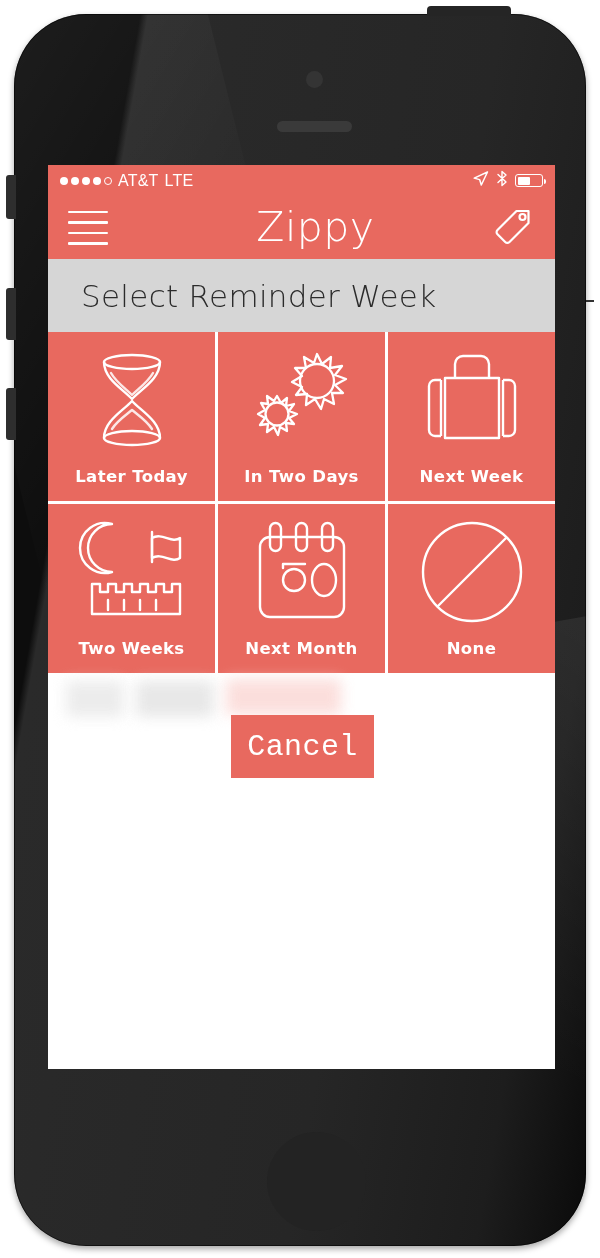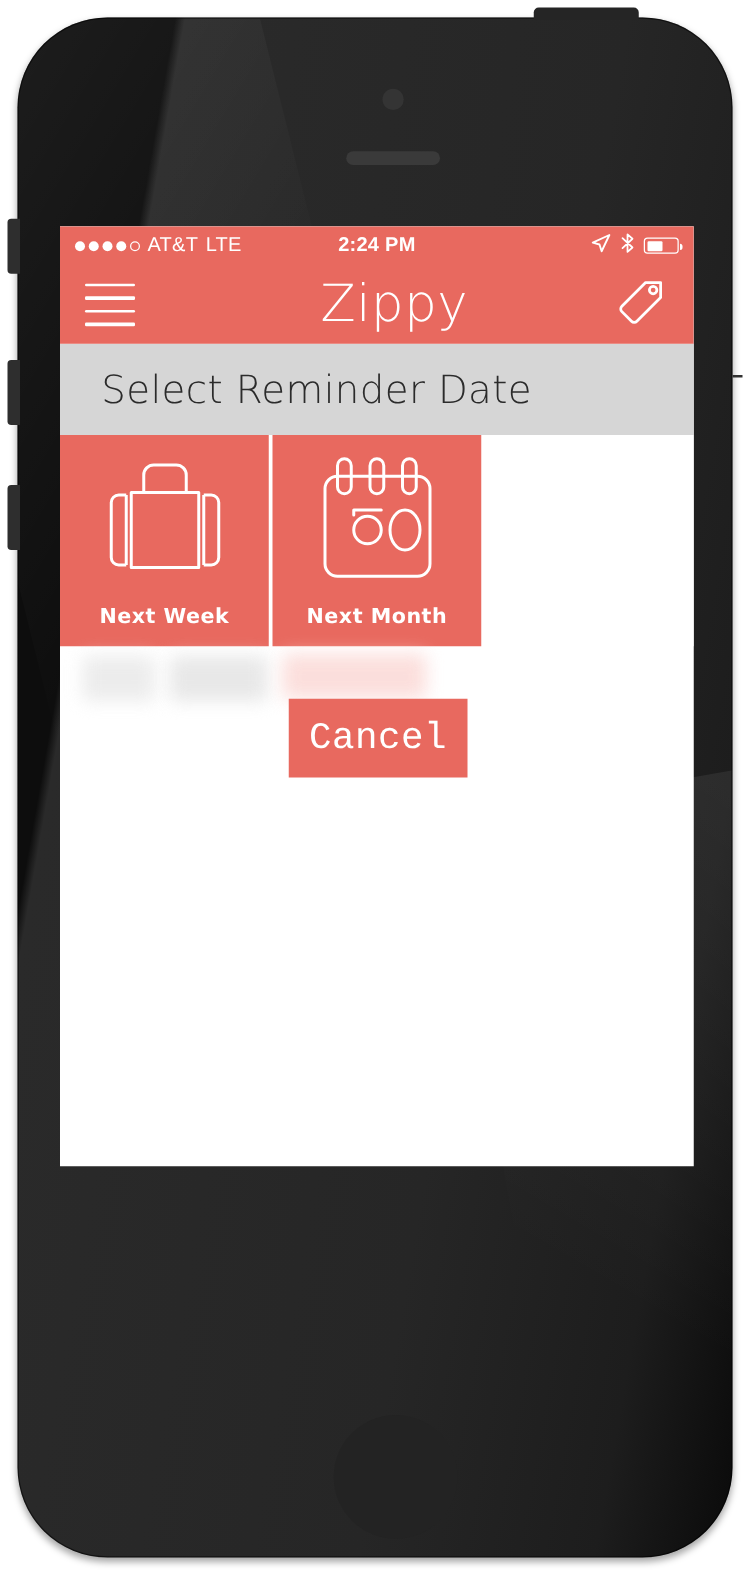--- a/index.html
+++ b/index.html
@@ -57,21 +57,21 @@
     border-radius:6px; background:#3a3a3a;
   }
 
   #home-button{
     position:absolute; left:253px; top:1118px; width:99px; height:99px;
     border-radius:50%; background:#232323;
   }
 
   
   #screen{
-    position:absolute; left:48px; top:181px; width:507px; height:752px;
+    position:absolute; left:48px; top:165px; width:507px; height:904px;
     background:#ffffff; overflow:hidden;
   }
 
   
   #status-bar{
     position:relative; height:31px; background:#E8695F;
     display:flex; align-items:center; padding:0 12px; color:#fff;
   }
   #status-left{ display:flex; align-items:center; gap:6px; }
   #signal-dots-icon{ display:flex; align-items:center; gap:3px; }
@@ -179,21 +179,20 @@
       <span id="signal-dots-icon">
           <i></i>
           <i></i>
           <i></i>
           <i></i>
           <i class="empty"></i>
         </span>
       <span id="carrier-label">AT&amp;T</span>
       <span id="network-label">LTE</span>
     </div>
-    <div id="status-time">2:24 PM</div>
     <div id="status-right">
       <span>
         <svg width="17" height="17" viewBox="0 0 17 17">
             <path d="M15.5 2 L2.2 8.1 L7.6 9.6 L9.3 15 Z" fill="none" stroke="#fff" stroke-width="1.5" stroke-linejoin="round"></path>
           </svg>
       </span>
       <span>
         <svg width="12" height="17" viewBox="0 0 12 17">
             <path d="M2 4.5 L10 12 L6 15.5 L6 1.5 L10 5 L2 12.5" fill="none" stroke="#fff" stroke-width="1.4" stroke-linejoin="round" stroke-linecap="round"></path>
           </svg>
@@ -214,63 +213,118 @@
     <div id="app-title">Zippy</div>
     <div id="tag-icon">
       <svg width="46" height="46" viewBox="0 0 46 46">
         <path d="M27.5 8 L39.5 8 L39.5 20 L20.5 39 A3 3 0 0 1 16.2 39 L8.5 31.3 A3 3 0 0 1 8.5 27 Z" fill="none" stroke="#fff" stroke-width="2.2" stroke-linejoin="round"></path>
         <circle cx="33.5" cy="14" r="3" fill="none" stroke="#fff" stroke-width="2.2"></circle>
       </svg>
     </div>
   </div>
 
   <div id="sheet-title-bar">
-    <div id="sheet-title">Select Reminder Date</div>
+    <div id="sheet-title">Select Reminder Week</div>
   </div>
 
   <div id="option-grid">
 
-
-
+    <div class="option-tile">
+      <div class="tile-icon">
+        <svg width="86" height="102" viewBox="0 0 86 102">
+          <g fill="none" stroke="#fff" stroke-width="2.4" stroke-linejoin="round" stroke-linecap="round">
+            <ellipse cx="43" cy="13" rx="28" ry="7"></ellipse>
+            <path d="M15 13 C15 30 34 40 43 50 C52 40 71 30 71 13"></path>
+            <path d="M15 89 C15 72 34 62 43 52 C52 62 71 72 71 89"></path>
+            <ellipse cx="43" cy="89" rx="28" ry="7"></ellipse>
+            <path d="M22 24 C27 33 37 40 43 46 C49 40 59 33 64 24" opacity=".85"></path>
+            <path d="M23 80 C28 72 37 66 43 61 C49 66 58 72 63 80" opacity=".85"></path>
+          </g>
+        </svg>
+      </div>
+      <div class="tile-label">Later Today</div>
+    </div>
+
+
+    <div class="option-tile">
+      <div class="tile-icon">
+        <svg width="110" height="104" viewBox="0 0 110 104">
+          <g fill="none" stroke="#fff" stroke-width="2.3" stroke-linejoin="round">
+
+            <circle cx="70" cy="33" r="17"></circle>
+            <path d="M70 6 L75 16 L84 9 L83 20 L95 18 L88 27 L99 31 L88 37 L96 45 L85 45 L87 56 L77 51 L74 61 L68 51 L59 57 L60 46 L49 47 L55 39 L45 34 L55 28 L48 20 L59 20 L57 9 L67 15 Z"></path>
+
+            <circle cx="30" cy="66" r="11.5"></circle>
+            <path d="M30 48 L34 55 L40 50 L39 58 L47 56 L42 63 L50 66 L42 70 L47 76 L39 75 L40 83 L33 79 L31 87 L27 79 L20 84 L21 76 L13 77 L18 70 L11 66 L18 62 L14 55 L21 56 L20 48 L27 53 Z"></path>
+          </g>
+        </svg>
+      </div>
+      <div class="tile-label">In Two Days</div>
+    </div>
 
 
     <div class="option-tile">
       <div class="tile-icon">
         <svg width="110" height="100" viewBox="0 0 110 100">
           <g fill="none" stroke="#fff" stroke-width="2.4" stroke-linejoin="round">
             <path d="M38 28 L38 14 A8 8 0 0 1 46 6 L64 6 A8 8 0 0 1 72 14 L72 28"></path>
             <rect x="28" y="28" width="54" height="60"></rect>
             <path d="M24 30 L18 30 A6 6 0 0 0 12 36 L12 80 A6 6 0 0 0 18 86 L24 86"></path>
             <path d="M86 30 L92 30 A6 6 0 0 1 98 36 L98 80 A6 6 0 0 1 92 86 L86 86"></path>
             <line x1="24" y1="30" x2="24" y2="86"></line>
             <line x1="86" y1="30" x2="86" y2="86"></line>
           </g>
         </svg>
       </div>
       <div class="tile-label">Next Week</div>
     </div>
 
+    <div class="option-tile">
+      <div class="tile-icon">
+        <svg width="112" height="108" viewBox="0 0 112 108">
+          <g fill="none" stroke="#fff" stroke-width="2.4" stroke-linejoin="round" stroke-linecap="round">
+            <path d="M36 6 A25 25 0 1 0 36 54 A20 20 0 0 1 36 6 Z"></path>
+            <path d="M76 14 L76 44"></path>
+            <path d="M76 20 C86 14 96 26 104 20 L104 40 C96 46 86 34 76 40 Z"></path>
+            <path d="M16 66 L16 96 L104 96 L104 66 L96 66 L96 74 L88 74 L88 66 L80 66 L80 74 L72 74 L72 66 L64 66 L64 74 L56 74 L56 66 L48 66 L48 74 L40 74 L40 66 L32 66 L32 74 L24 74 L24 66 Z"></path>
+            <path d="M32 82 L32 92 M48 82 L48 92 M64 82 L64 92 M80 82 L80 92"></path>
+          </g>
+        </svg>
+      </div>
+      <div class="tile-label">Two Weeks</div>
+    </div>
 
     <div class="option-tile">
       <div class="tile-icon">
         <svg width="104" height="106" viewBox="0 0 104 106">
           <g fill="none" stroke="#fff" stroke-width="2.4" stroke-linejoin="round">
             <rect x="10" y="18" width="84" height="80" rx="10"></rect>
             <rect x="20" y="4" width="11" height="28" rx="5.5"></rect>
             <rect x="46" y="4" width="11" height="28" rx="5.5"></rect>
             <rect x="72" y="4" width="11" height="28" rx="5.5"></rect>
             <path d="M44 50 A11 11 0 1 1 44 72 A11 11 0 1 1 44 50 M33 49 L33 45 L55 45" stroke-linecap="round"></path>
             <ellipse cx="74" cy="61" rx="12" ry="16"></ellipse>
           </g>
         </svg>
       </div>
       <div class="tile-label">Next Month</div>
     </div>
 
 
+    <div class="option-tile">
+      <div class="tile-icon">
+        <svg width="104" height="104" viewBox="0 0 104 104">
+          <g fill="none" stroke="#fff" stroke-width="2.4" stroke-linecap="round">
+            <circle cx="52" cy="52" r="49"></circle>
+            <line x1="18" y1="86" x2="86" y2="18"></line>
+          </g>
+        </svg>
+      </div>
+      <div class="tile-label">None</div>
+    </div>
   </div>
 
   <div id="sheet-footer">
     <div class="ghost-shape" id="ghost-button-1"></div>
     <div class="ghost-shape" id="ghost-button-2"></div>
     <div class="ghost-shape" id="ghost-button-3"></div>
     <button id="cancel-button">Cancel</button>
   </div>
 
 </div>

